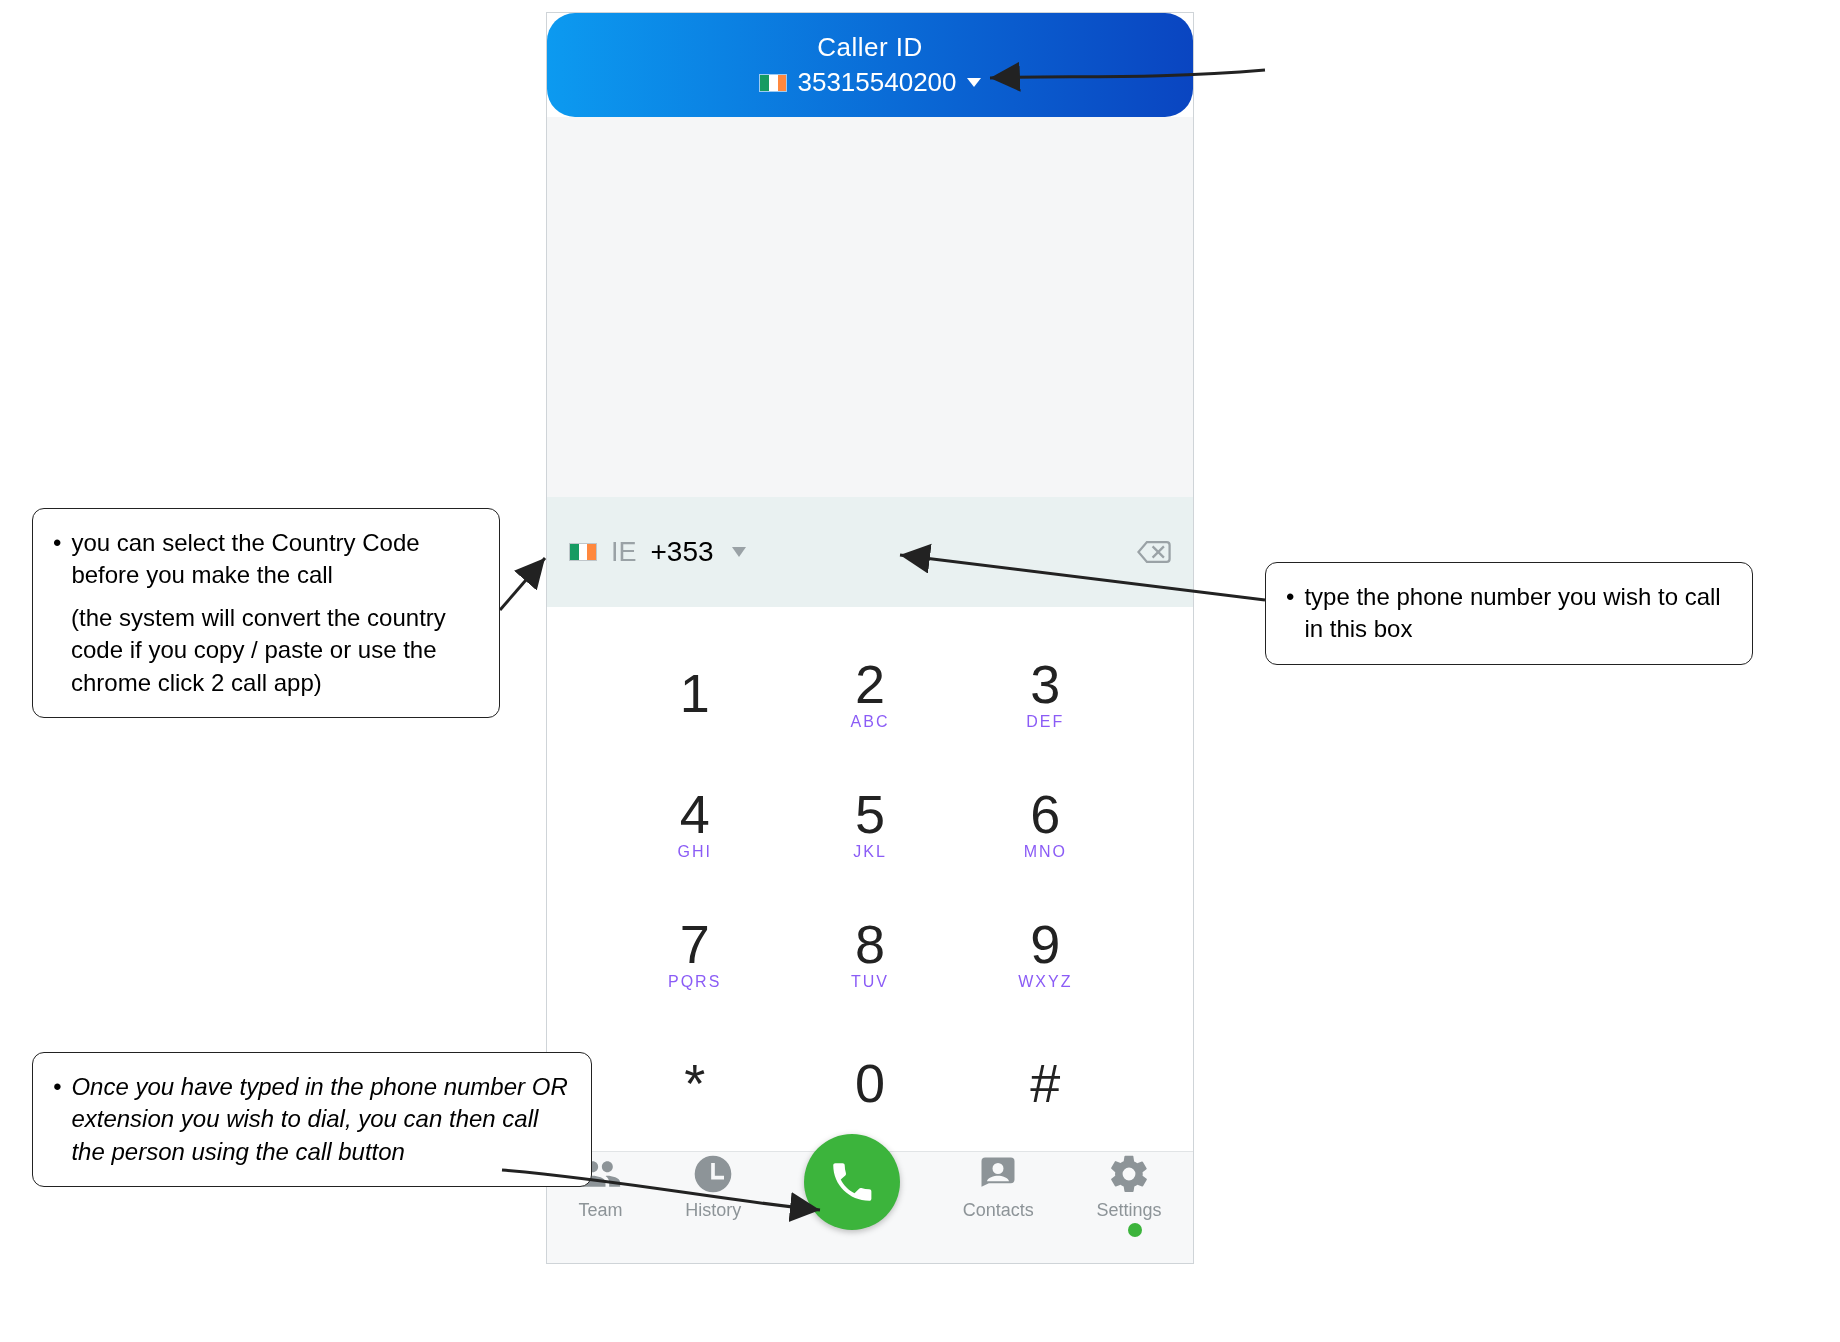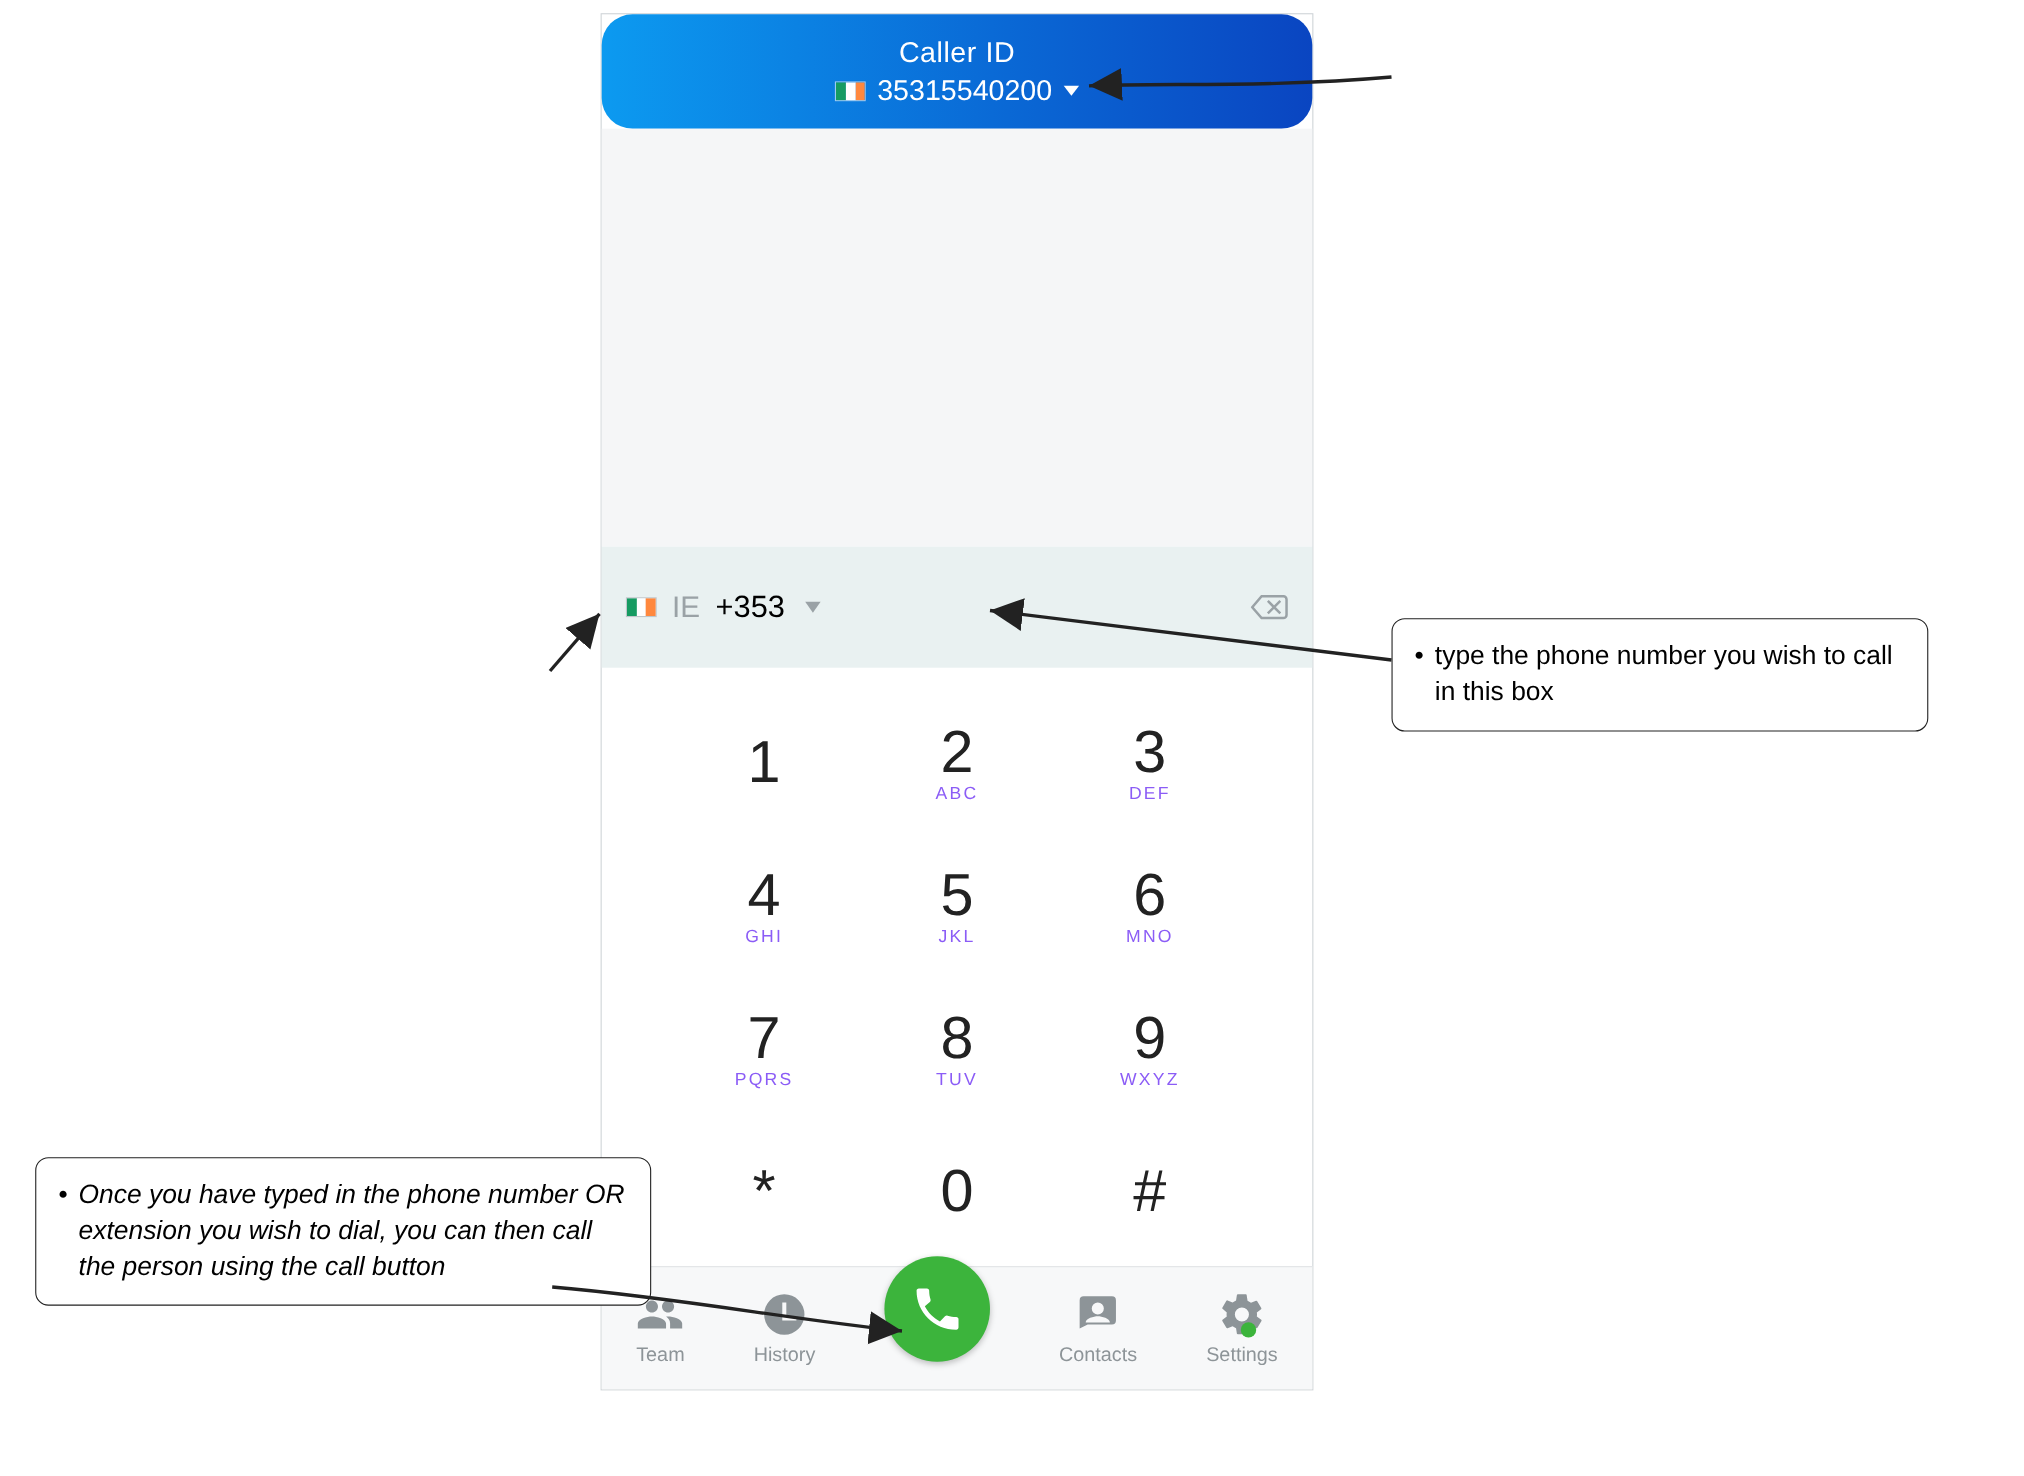--- a/index.html
+++ b/index.html
@@ -91,21 +91,20 @@
   }
   .key { text-align:center; cursor:pointer; user-select:none; }
   .key .digit { font-size: 54px; font-weight: 400; color:#222;}
   .key .letters { font-size: 16px; color:#8b5cf6; letter-spacing:2px; margin-top:-2px;text-align:center;}
   .bottom-bar {
     height: 112px;
     border-top: 1px solid #e1e4e6;
     background: #f7f8f9;
     display: flex;
     justify-content: space-around;
-    align-items: center;
     position: relative;
   }
   .nav-item { display:flex; flex-direction:column; align-items:center; gap:4px; color:#8d9498; font-size:18px; cursor:pointer;}
   .nav-icon { width:44px; height:44px; fill:#8d9498; }
   .call-btn {
     width: 96px; height:96px; border-radius:50%;
     background:#3cb43c; display:flex; align-items:center; justify-content:center;
     box-shadow:0 2px 6px rgba(0,0,0,.25);
     position:relative; top:-18px; cursor:pointer;
   }
@@ -261,20 +260,26 @@
     </div>
   </div>
 
 
   <div id="callout-number" class="callout">
     <div class="bullet">
         <span>type the phone number you wish to call in this box</span>
       </div>
   </div>
 
+  <div id="callout-country" class="callout">
+    <div class="bullet">
+        <span>you can select the Country Code before you make the call</span>
+      </div>
+    <span class="indent">(the system will convert the country code if you copy / paste or use the chrome click 2 call app)</span>
+  </div>
 
   <div id="callout-callbtn" class="callout">
     <div class="bullet">
         <span>Once you have typed in the phone number OR extension you wish to dial, you can then call the person using the call button</span>
       </div>
   </div>
 
   <svg class="arrows" viewBox="0 0 1840 1342">
     <defs>
       <marker id="ah" markerWidth="12" markerHeight="12" refX="10" refY="5" orient="auto">

